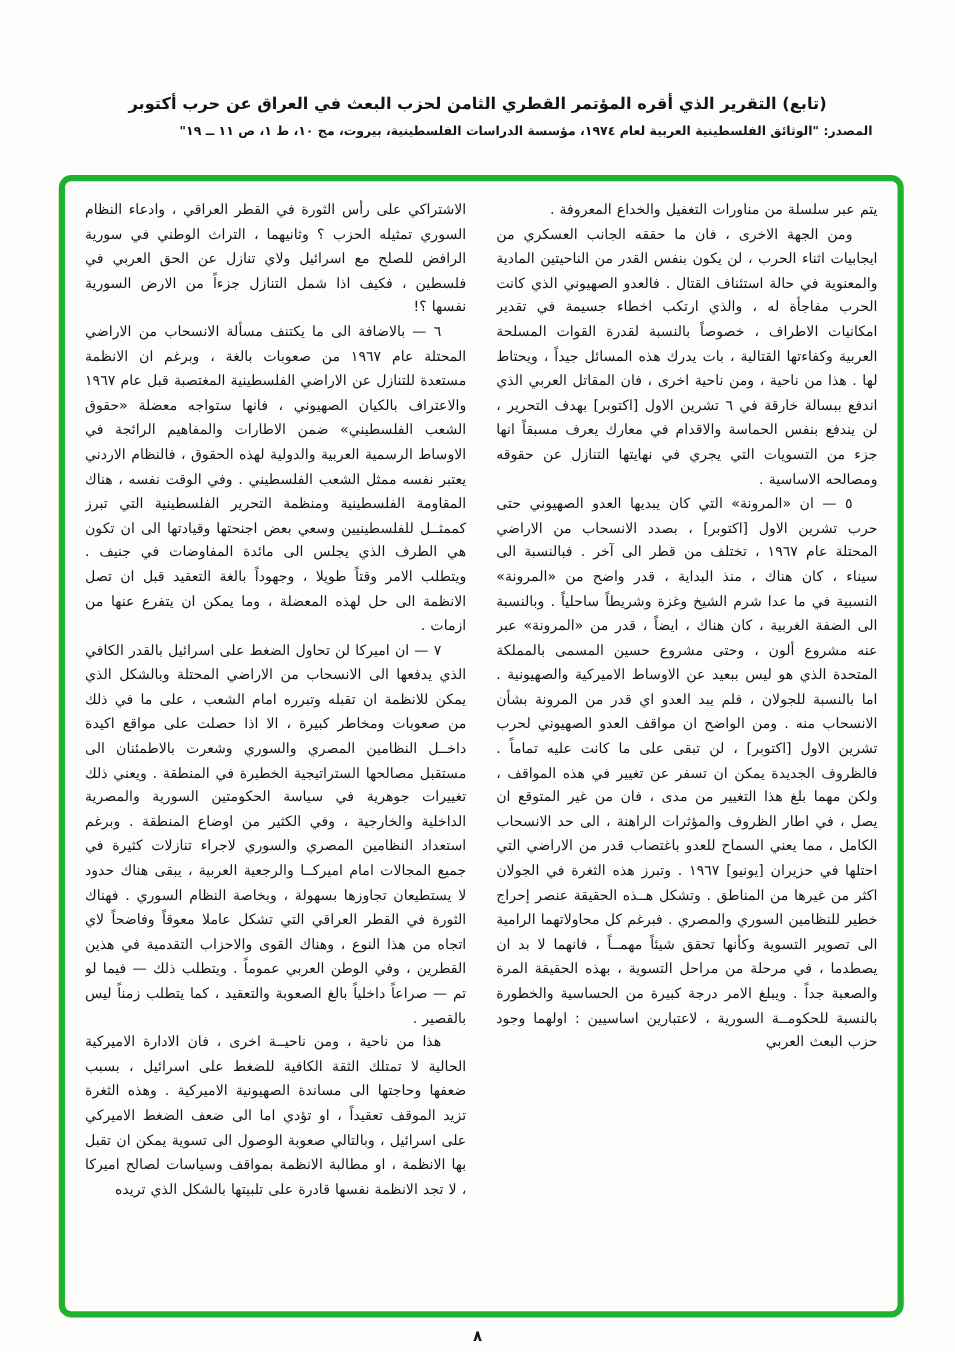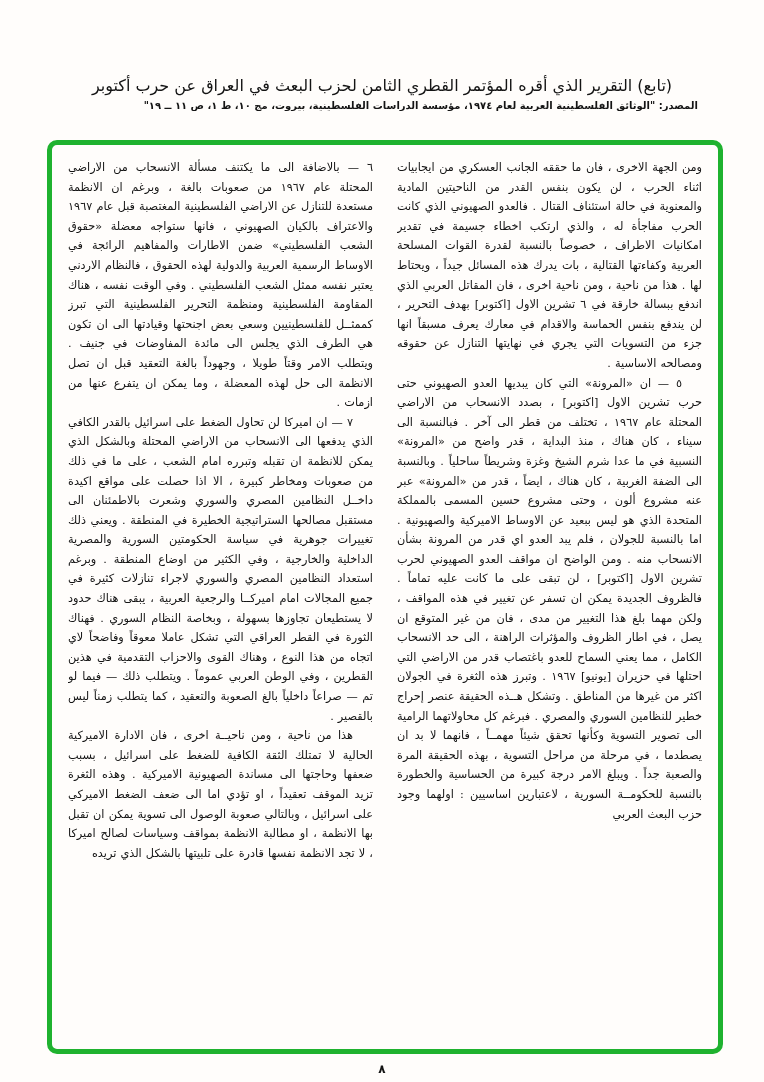--- a/index.html
+++ b/index.html
@@ -17,22 +17,22 @@
     height: 1082px;
     background: #fffdfb;
     color: #141414;
   }
   .doc-title {
     position: absolute;
     top: 76px;
     left: 0;
     right: 0;
     text-align: center;
-    font-size: 16px;
-    font-weight: normal;
+    font-size: 13px;
+    font-weight: bold;
     letter-spacing: 0;
     direction: rtl;
   }
   .doc-source {
     position: absolute;
     top: 100px;
     right: 66px;
     left: 60px;
     font-size: 10px;
     font-weight: bold;
@@ -93,25 +93,27 @@
 <div class="page">
 
   <div class="doc-title">(تابع) التقرير الذي أقره المؤتمر القطري الثامن لحزب البعث في العراق عن حرب أكتوبر</div>
 
   <div class="doc-source">المصدر: "الوثائق الفلسطينية العربية لعام ١٩٧٤، مؤسسة الدراسات الفلسطينية، بيروت، مج ١٠، ط ١، ص ١١ ــ ١٩"</div>
 
   <div class="content-frame">
     <div class="columns">
 
       <div class="col">
+        <p>يتم عبر سلسلة من مناورات التغفيل والخداع المعروفة .</p>
         <p>ومن الجهة الاخرى ، فان ما حققه الجانب العسكري من ايجابيات اثناء الحرب ، لن يكون بنفس القدر من الناحيتين المادية والمعنوية في حالة استئناف القتال . فالعدو الصهيوني الذي كانت الحرب مفاجأة له ، والذي ارتكب اخطاء جسيمة في تقدير امكانيات الاطراف ، خصوصاً بالنسبة لقدرة القوات المسلحة العربية وكفاءتها القتالية ، بات يدرك هذه المسائل جيداً ، ويحتاط لها . هذا من ناحية ، ومن ناحية اخرى ، فان المقاتل العربي الذي اندفع ببسالة خارقة في ٦ تشرين الاول [اكتوبر] بهدف التحرير ، لن يندفع بنفس الحماسة والاقدام في معارك يعرف مسبقاً انها جزء من التسويات التي يجري في نهايتها التنازل عن حقوقه ومصالحه الاساسية .</p>
         <p>٥ — ان «المرونة» التي كان يبديها العدو الصهيوني حتى حرب تشرين الاول [اكتوبر] ، بصدد الانسحاب من الاراضي المحتلة عام ١٩٦٧ ، تختلف من قطر الى آخر . فبالنسبة الى سيناء ، كان هناك ، منذ البداية ، قدر واضح من «المرونة» النسبية في ما عدا شرم الشيخ وغزة وشريطاً ساحلياً . وبالنسبة الى الضفة الغربية ، كان هناك ، ايضاً ، قدر من «المرونة» عبر عنه مشروع ألون ، وحتى مشروع حسين المسمى بالمملكة المتحدة الذي هو ليس ببعيد عن الاوساط الاميركية والصهيونية . اما بالنسبة للجولان ، فلم يبد العدو اي قدر من المرونة بشأن الانسحاب منه . ومن الواضح ان مواقف العدو الصهيوني لحرب تشرين الاول [اكتوبر] ، لن تبقى على ما كانت عليه تماماً . فالظروف الجديدة يمكن ان تسفر عن تغيير في هذه المواقف ، ولكن مهما بلغ هذا التغيير من مدى ، فان من غير المتوقع ان يصل ، في اطار الظروف والمؤثرات الراهنة ، الى حد الانسحاب الكامل ، مما يعني السماح للعدو باغتصاب قدر من الاراضي التي احتلها في حزيران [يونيو] ١٩٦٧ . وتبرز هذه الثغرة في الجولان اكثر من غيرها من المناطق . وتشكل هــذه الحقيقة عنصر إحراج خطير للنظامين السوري والمصري . فبرغم كل محاولاتهما الرامية الى تصوير التسوية وكأنها تحقق شيئاً مهمــاً ، فانهما لا بد ان يصطدما ، في مرحلة من مراحل التسوية ، بهذه الحقيقة المرة والصعبة جداً . ويبلغ الامر درجة كبيرة من الحساسية والخطورة بالنسبة للحكومــة السورية ، لاعتبارين اساسيين : اولهما وجود حزب البعث العربي</p>
       </div>
 
       <div class="col">
+        <p>الاشتراكي على رأس الثورة في القطر العراقي ، وادعاء النظام السوري تمثيله الحزب ؟ وثانيهما ، التراث الوطني في سورية الرافض للصلح مع اسرائيل ولاي تنازل عن الحق العربي في فلسطين ، فكيف اذا شمل التنازل جزءاً من الارض السورية نفسها ؟!</p>
         <p>٦ — بالاضافة الى ما يكتنف مسألة الانسحاب من الاراضي المحتلة عام ١٩٦٧ من صعوبات بالغة ، وبرغم ان الانظمة مستعدة للتنازل عن الاراضي الفلسطينية المغتصبة قبل عام ١٩٦٧ والاعتراف بالكيان الصهيوني ، فانها ستواجه معضلة «حقوق الشعب الفلسطيني» ضمن الاطارات والمفاهيم الرائجة في الاوساط الرسمية العربية والدولية لهذه الحقوق ، فالنظام الاردني يعتبر نفسه ممثل الشعب الفلسطيني . وفي الوقت نفسه ، هناك المقاومة الفلسطينية ومنظمة التحرير الفلسطينية التي تبرز كممثــل للفلسطينيين وسعي بعض اجنحتها وقيادتها الى ان تكون هي الطرف الذي يجلس الى مائدة المفاوضات في جنيف . ويتطلب الامر وقتاً طويلا ، وجهوداً بالغة التعقيد قبل ان تصل الانظمة الى حل لهذه المعضلة ، وما يمكن ان يتفرع عنها من ازمات .</p>
         <p>٧ — ان اميركا لن تحاول الضغط على اسرائيل بالقدر الكافي الذي يدفعها الى الانسحاب من الاراضي المحتلة وبالشكل الذي يمكن للانظمة ان تقبله وتبرره امام الشعب ، على ما في ذلك من صعوبات ومخاطر كبيرة ، الا اذا حصلت على مواقع اكيدة داخــل النظامين المصري والسوري وشعرت بالاطمئنان الى مستقبل مصالحها الستراتيجية الخطيرة في المنطقة . ويعني ذلك تغييرات جوهرية في سياسة الحكومتين السورية والمصرية الداخلية والخارجية ، وفي الكثير من اوضاع المنطقة . وبرغم استعداد النظامين المصري والسوري لاجراء تنازلات كثيرة في جميع المجالات امام اميركــا والرجعية العربية ، يبقى هناك حدود لا يستطيعان تجاوزها بسهولة ، وبخاصة النظام السوري . فهناك الثورة في القطر العراقي التي تشكل عاملا معوقاً وفاضحاً لاي اتجاه من هذا النوع ، وهناك القوى والاحزاب التقدمية في هذين القطرين ، وفي الوطن العربي عموماً . ويتطلب ذلك — فيما لو تم — صراعاً داخلياً بالغ الصعوبة والتعقيد ، كما يتطلب زمناً ليس بالقصير .</p>
         <p>هذا من ناحية ، ومن ناحيــة اخرى ، فان الادارة الاميركية الحالية لا تمتلك الثقة الكافية للضغط على اسرائيل ، بسبب ضعفها وحاجتها الى مساندة الصهيونية الاميركية . وهذه الثغرة تزيد الموقف تعقيداً ، او تؤدي اما الى ضعف الضغط الاميركي على اسرائيل ، وبالتالي صعوبة الوصول الى تسوية يمكن ان تقبل بها الانظمة ، او مطالبة الانظمة بمواقف وسياسات لصالح اميركا ، لا تجد الانظمة نفسها قادرة على تلبيتها بالشكل الذي تريده</p>
       </div>
 
     </div>
   </div>
 
   <div class="page-number">٨</div>
 

